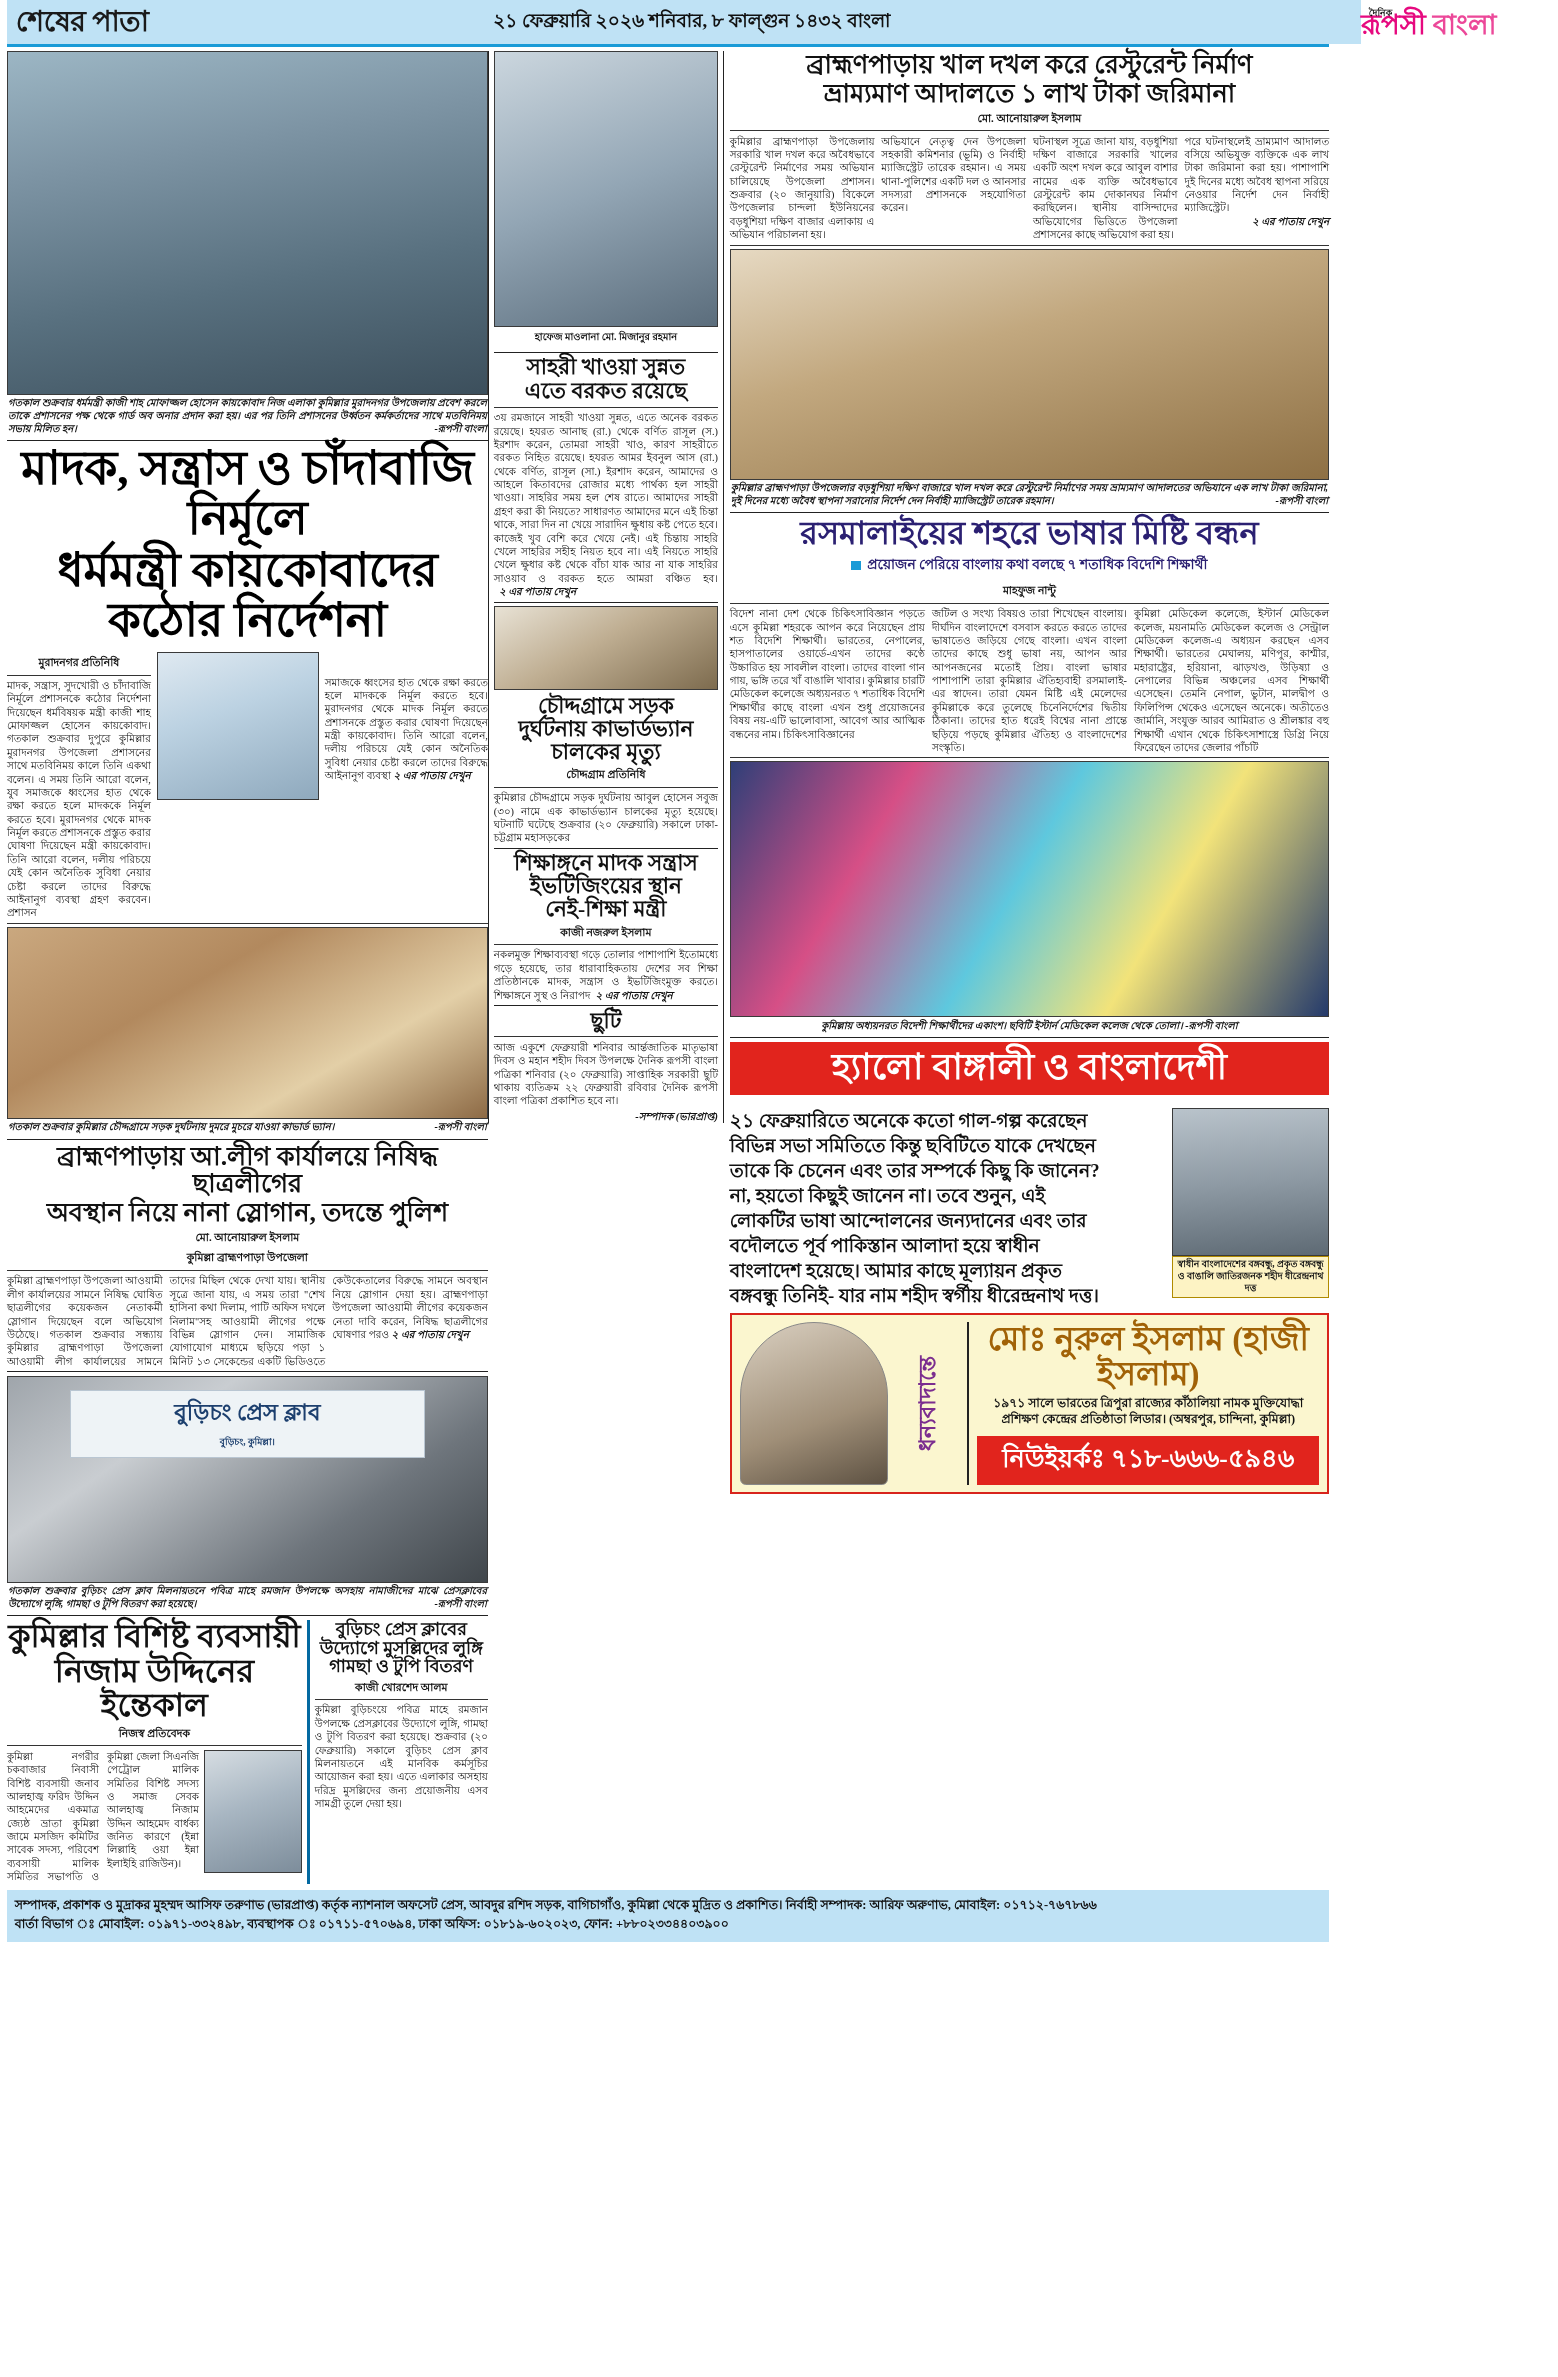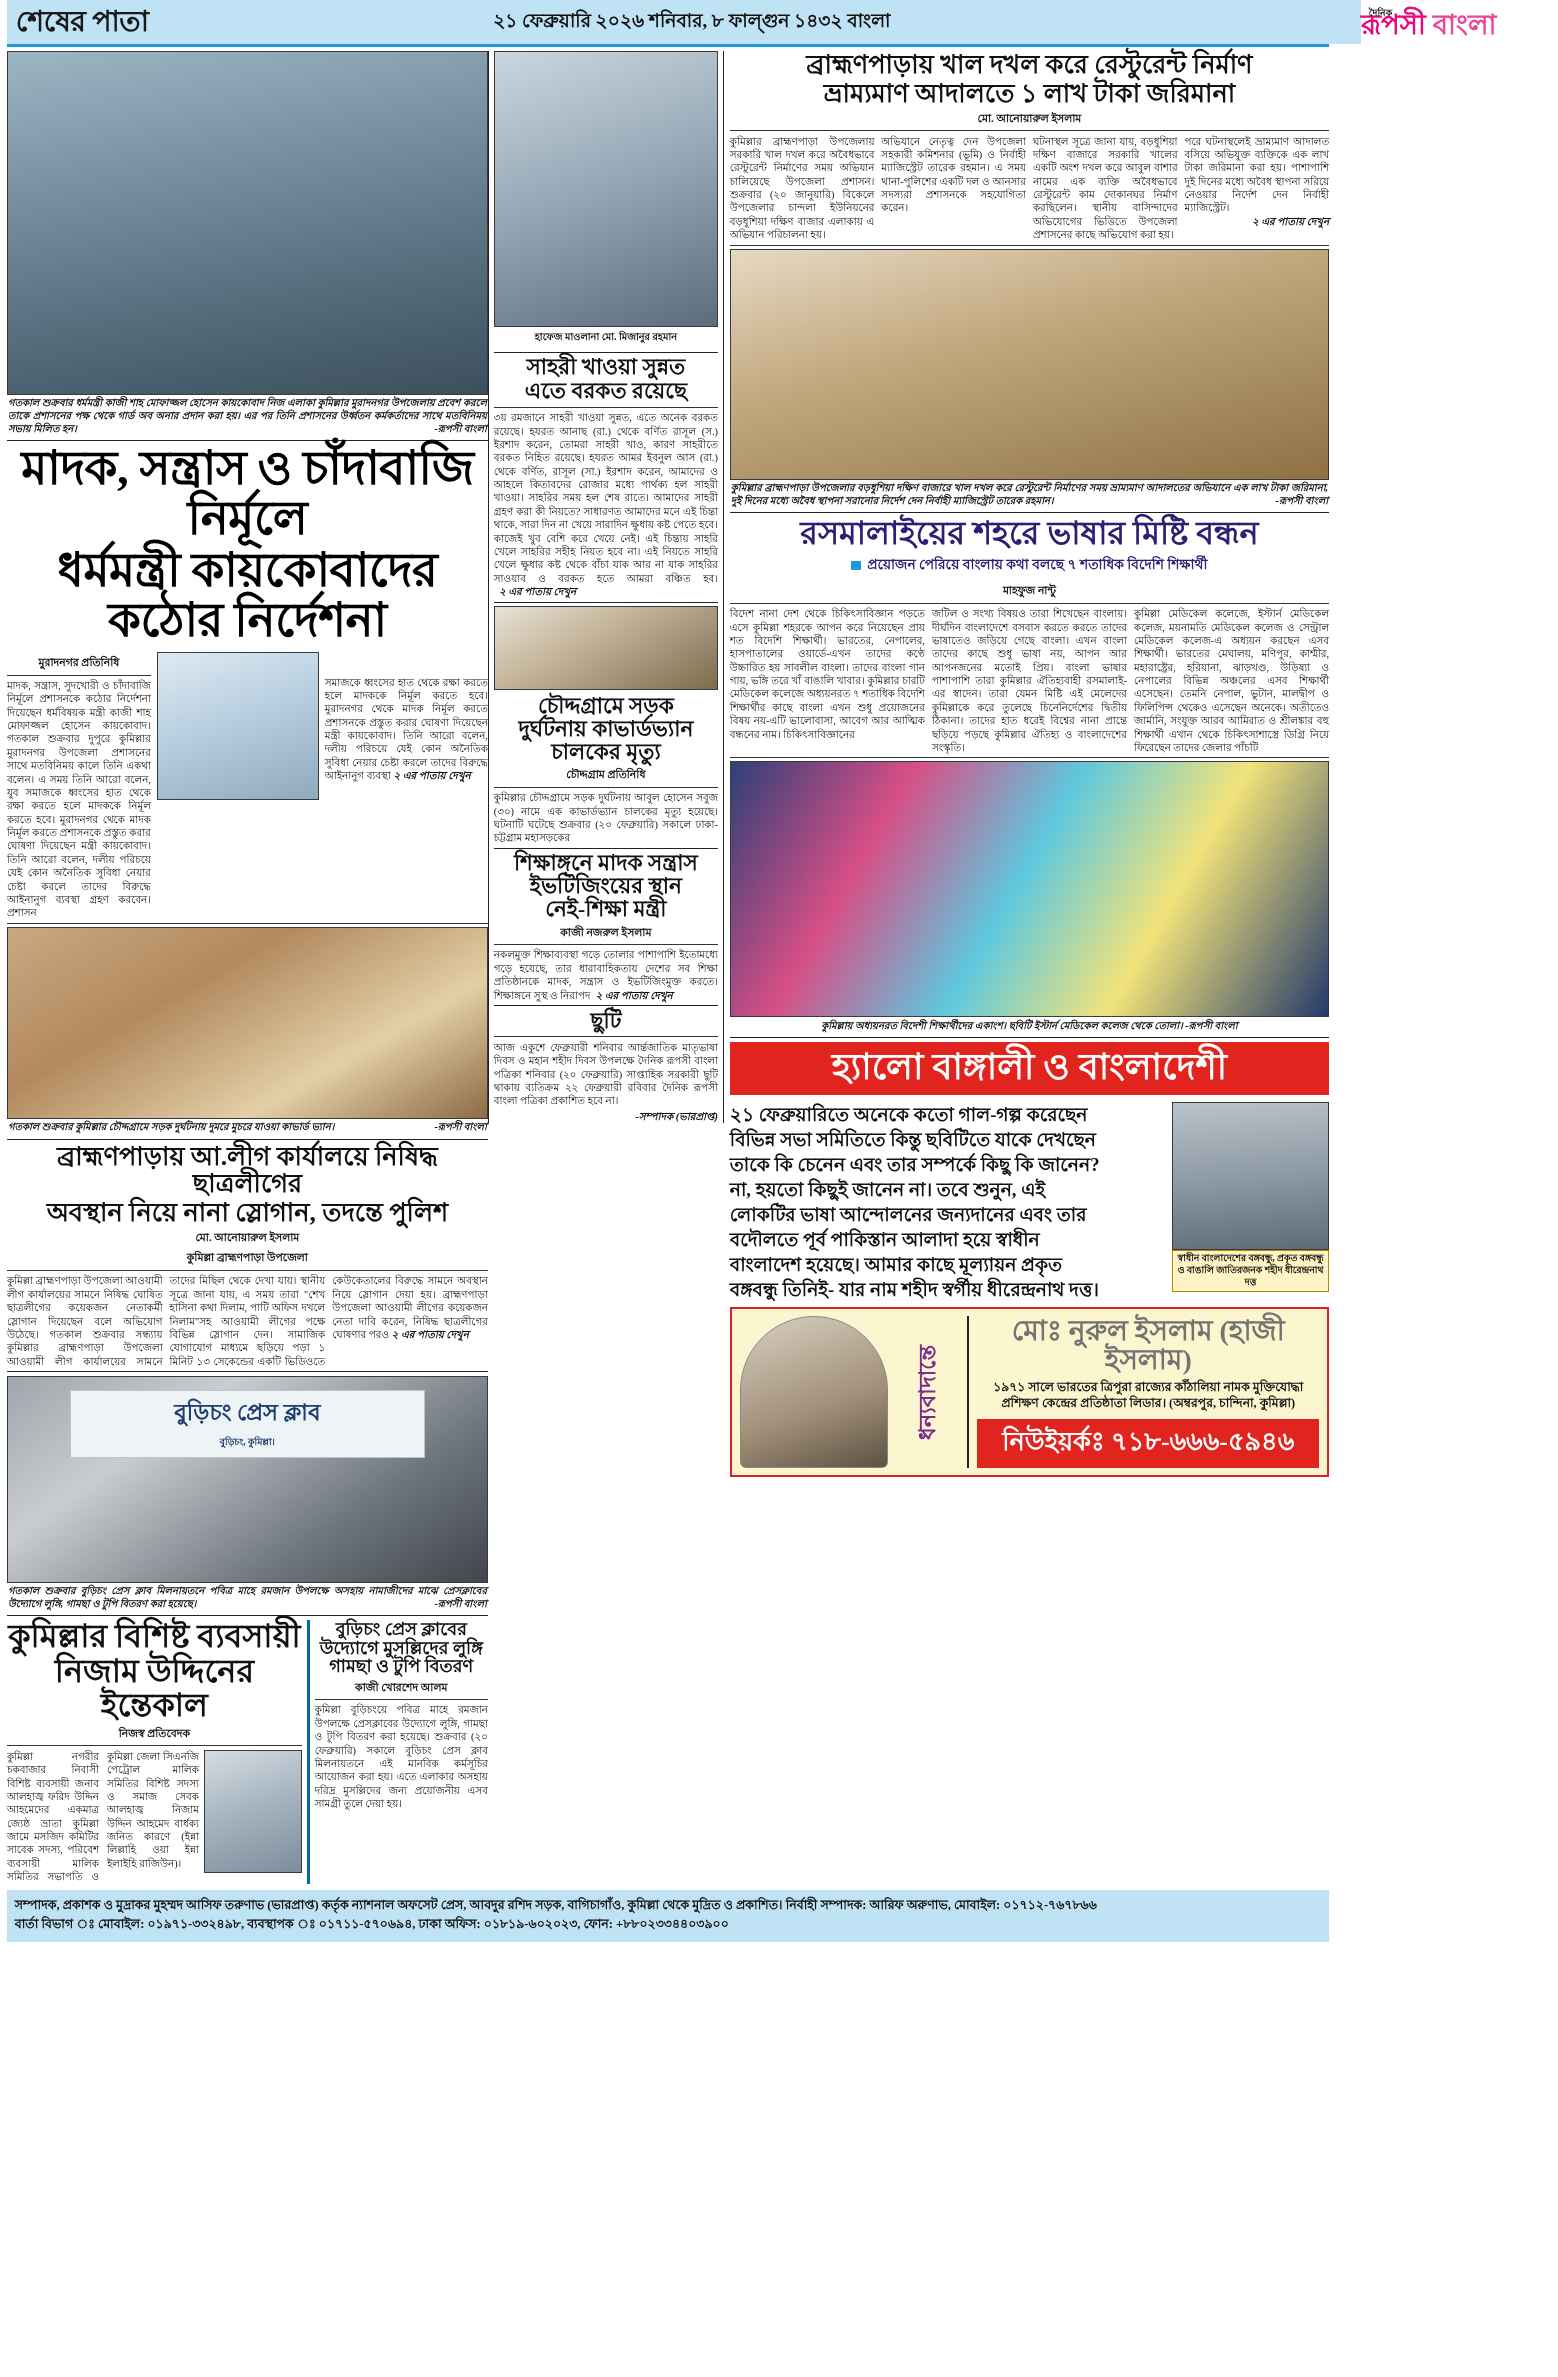--- a/index.html
+++ b/index.html
@@ -73,21 +73,21 @@
   .adbox { border:2px solid #d8241c; background:#fbf6cf; padding:6.9px 7.9px;
            display:flex; align-items:stretch; gap:7.9px; margin-top:4.9px; }
   .ad-portrait { flex:0 0 148px; background:#b9bfc4; border:1px solid #888;
                  border-radius:74px 74px 5.9px 5.9px; overflow:hidden; position:relative; }
   .ad-thanks { flex:0 0 64px; display:flex; align-items:center; justify-content:center; }
   .ad-thanks span { writing-mode:vertical-rl; transform:rotate(180deg); color:#7b2d8f;
                     font-size:22.6px; font-weight:bold; white-space:nowrap; }
   .ad-divider { flex:0 0 2px; background:#222; }
   .ad-body { flex:1 1 auto; text-align:center; display:flex; flex-direction:column;
              justify-content:center; gap:4.9px; }
-  .ad-name { color:#737373; font-size:28px; font-weight:bold; line-height:1.05; }
+  .ad-name { color:#a16207; font-size:33px; font-weight:bold; line-height:1.05; }
   .ad-desc { font-size:12.3px; font-weight:bold; line-height:1.3; color:#111; }
   .ad-phone { background:#e1241d; color:#fff; font-size:25.6px; font-weight:bold;
               padding:3px 0; margin-top:3px; }
 
   
   .memo-cap { background:#fdf3c4; border:1px solid #b08a00; font-size:9.3px;
               font-weight:bold; text-align:center; line-height:1.25; padding:2.5px 3px; }
 
   
   .footer { background:#bfe2f5; margin-top:5.9px; padding:6.9px 7.9px 7.9px;
@@ -293,21 +293,21 @@
       <div class="rule-thin"></div>
       <div class="photo ph7" style="height:256px"></div>
       <div class="cap" style="text-align:center">
         <span>কুমিল্লায় অধ্যয়নরত বিদেশী শিক্ষার্থীদের একাংশ। ছবিটি ইস্টার্ন মেডিকেল কলেজ থেকে তোলা।</span>
         <span>-রূপসী বাংলা</span>
       </div>
       <div class="rule"></div>
 
       <div class="redbanner">হ্যালো বাঙ্গালী ও বাংলাদেশী</div>
 
-      <div style="display:flex; gap:18px; margin-top:7px;">
+      <div style="display:flex; gap:18px; margin-top:13px;">
         <div style="flex:1 1 auto;">
           <div style="font-size:18.7px; font-weight:bold; line-height:1.34;">
             <div>২১ ফেব্রুয়ারিতে অনেকে কতো গাল-গল্প করেছেন</div>
             <div>বিভিন্ন সভা সমিতিতে কিন্তু ছবিটিতে যাকে দেখছেন</div>
             <div>তাকে কি চেনেন এবং তার সম্পর্কে কিছু কি জানেন?</div>
             <div>না, হয়তো কিছুই জানেন না। তবে শুনুন, এই</div>
             <div>লোকটির ভাষা আন্দোলনের জন্যদানের এবং তার</div>
             <div>বদৌলতে পূর্ব পাকিস্তান আলাদা হয়ে স্বাধীন</div>
             <div>বাংলাদেশ হয়েছে। আমার কাছে মূল্যায়ন প্রকৃত</div>
             <div>বঙ্গবন্ধু তিনিই- যার নাম শহীদ স্বর্গীয় ধীরেন্দ্রনাথ দত্ত।</div>

